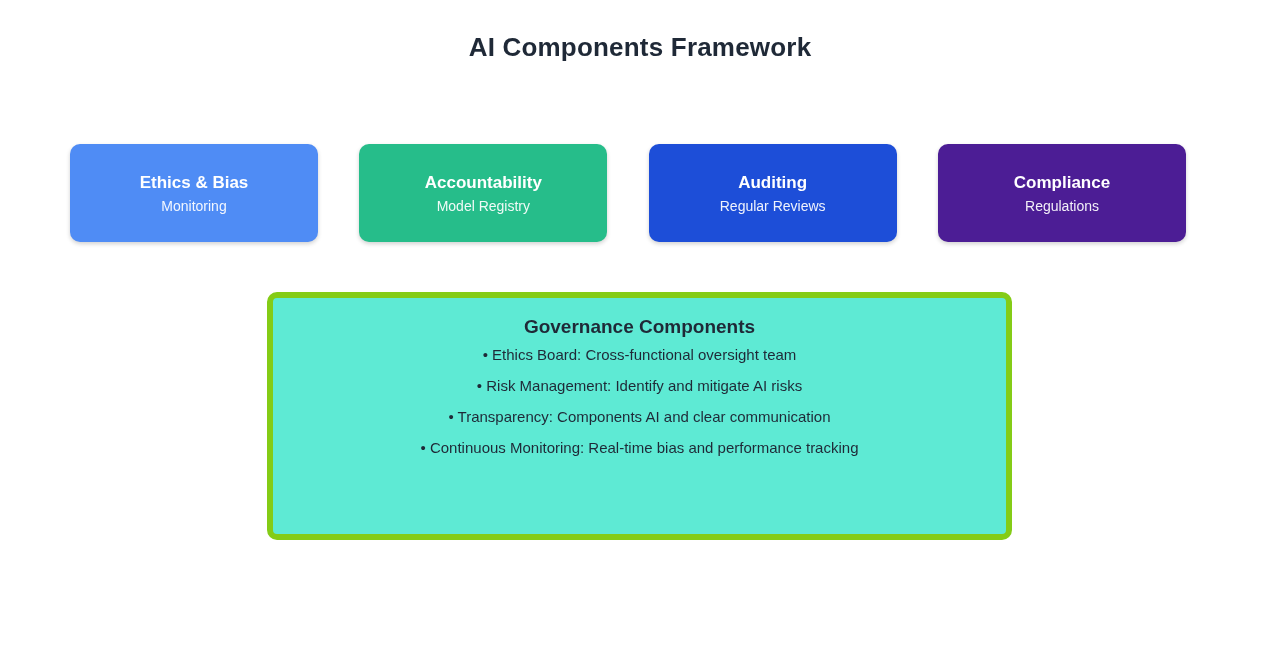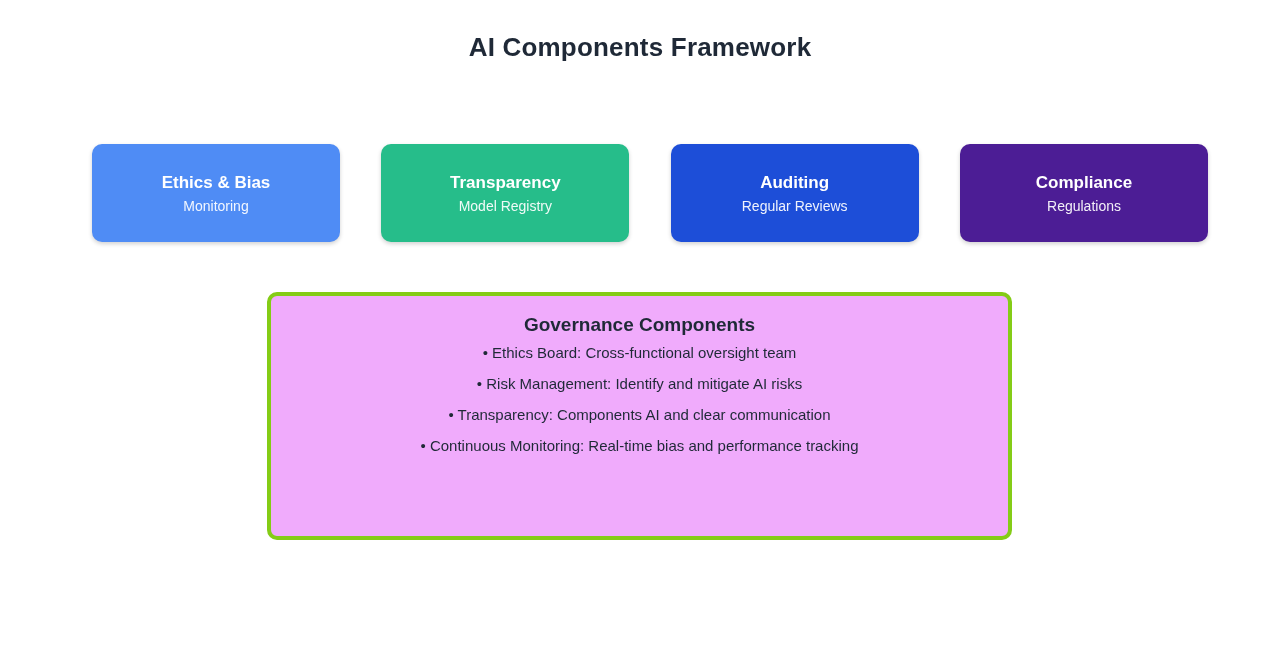--- a/index.html
+++ b/index.html
@@ -26,21 +26,21 @@
     font-weight: bold;
     color: #1f2937;
     letter-spacing: 0.2px;
     line-height: 32px;
   }
 
   
   .cards-row {
     position: absolute;
     top: 144px;
-    left: 92px;
+    left: 70px;
     width: 1116px;
     height: 98px;
     display: flex;
     justify-content: space-between;
   }
   .pillar-card {
     width: 248px;
     height: 98px;
     border-radius: 10px;
     box-shadow: 0 2px 4px rgba(0,0,0,0.18);
@@ -67,22 +67,22 @@
     margin-top: 2px;
   }
 
   
   .components-panel {
     position: absolute;
     left: 267px;
     top: 292px;
     width: 745px;
     height: 248px;
-    background: #f0abfc;
-    border: 4px solid #84cc16;
+    background: #5eead4;
+    border: 6px solid #84cc16;
     border-radius: 10px;
     box-sizing: border-box;
   }
   .panel-heading {
     margin-top: 17px;
     text-align: center;
     font-size: 19px;
     font-weight: bold;
     color: #1f2937;
     line-height: 24px;
@@ -102,21 +102,21 @@
 <div class="page-title">AI Components Framework</div>
 
 <div class="cards-row">
 
   <div class="pillar-card" style="background:#4f8cf5">
     <div class="pillar-title">Ethics &amp; Bias</div>
     <div class="pillar-subtitle">Monitoring</div>
   </div>
 
   <div class="pillar-card" style="background:#26bd8a">
-    <div class="pillar-title">Transparency</div>
+    <div class="pillar-title">Accountability</div>
     <div class="pillar-subtitle">Model Registry</div>
   </div>
 
   <div class="pillar-card" style="background:#1d4ed8">
     <div class="pillar-title">Auditing</div>
     <div class="pillar-subtitle">Regular Reviews</div>
   </div>
 
   <div class="pillar-card" style="background:#4c1d95">
     <div class="pillar-title">Compliance</div>

